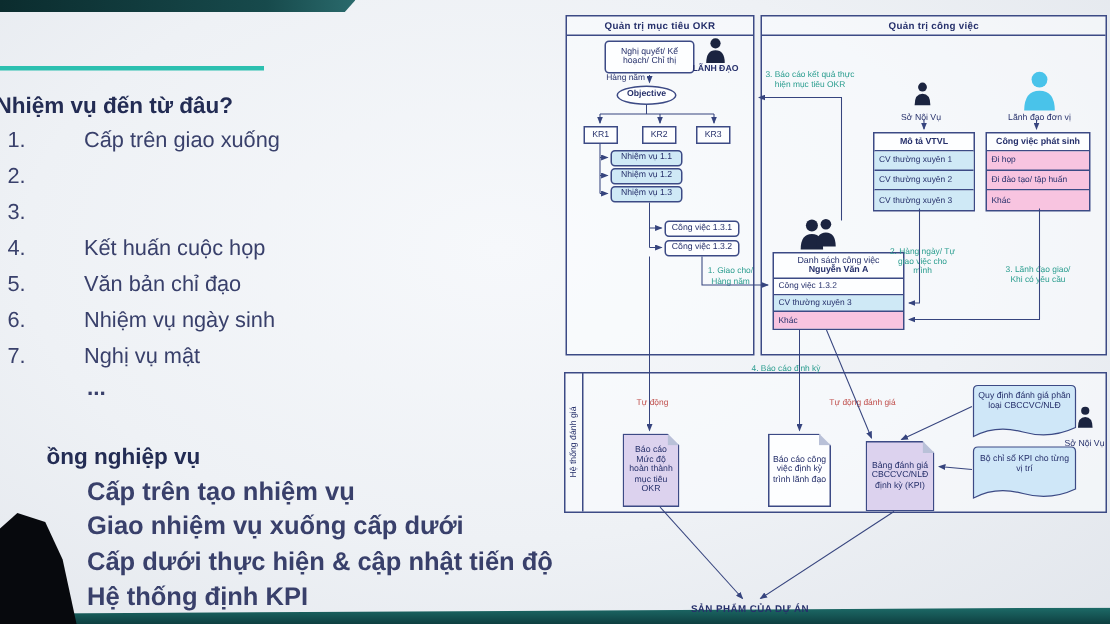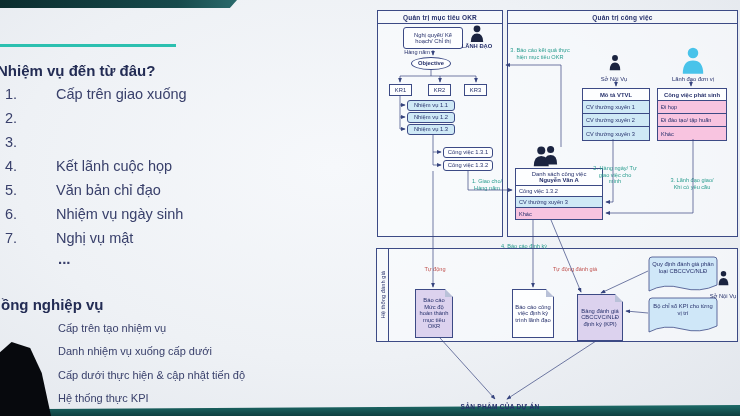--- a/index.html
+++ b/index.html
@@ -25,21 +25,21 @@
 
   
   .slide-title{ left:2px; top:8px; font-size:26px; font-weight:bold; color:#1e2657; letter-spacing:0.5px;}
   .title-underline{ left:0; top:44px; width:176px; height:3px; background:#2cc0b0; }
   .sec-header{ font-size:15px; font-weight:bold; color:#232c54; white-space:nowrap; }
   .num-list{ left:0; top:82px; width:360px; }
   .num-row{ display:flex; height:24px; align-items:center; font-size:14.5px; color:#39406b; }
   .num-row .n{ width:56px; padding-left:5px; }
   .dots{ padding-left:58px; font-size:15px; font-weight:bold; color:#39406b; }
   .flow-list{ left:58px; top:316px; width:340px; }
-  .flow-row{ height:23.5px; display:flex; align-items:center; font-size:11px; color:#39406b; white-space:nowrap;}
+  .flow-row{ height:23.5px; display:flex; align-items:center; font-size:17px; color:#39406b; white-space:nowrap;font-weight:bold;}
 
   
   .panel{ border:1px solid #3c4a85; background:rgba(252,253,255,0.55); }
   .panel-head{ position:absolute; left:0; top:0; right:0; height:13px; border-bottom:1px solid #3c4a85;
     font-size:6.5px; font-weight:bold; color:#26306b; text-align:center; line-height:13px; letter-spacing:0.2px;}
   .node{ position:absolute; border:0.8px solid #3c4a85; background:#fdfeff; color:#26306b;
     font-size:5.8px; line-height:1.12; display:flex; align-items:center; justify-content:center;
     text-align:center; padding:1px; }
   .round{ border-radius:3px; }
   .ellipse{ border-radius:50%; font-weight:bold; }
@@ -85,43 +85,43 @@
       <span>Cấp trên giao xuống</span>
       </div>
     <div class="num-row">
       <span class="n">2.</span>
       </div>
     <div class="num-row">
       <span class="n">3.</span>
       </div>
     <div class="num-row">
       <span class="n">4.</span>
-      <span>Kết lãnh cuộc họp</span>
+      <span>Kết huấn cuộc họp</span>
       </div>
     <div class="num-row">
       <span class="n">5.</span>
       <span>Văn bản chỉ đạo</span>
       </div>
     <div class="num-row">
       <span class="n">6.</span>
       <span>Nhiệm vụ ngày sinh</span>
       </div>
     <div class="num-row">
       <span class="n">7.</span>
       <span>Nghị vụ mật</span>
       </div>
     <div class="dots">...</div>
   </div>
 
-  <div class="abs sec-header" style="left:1px; top:296px;">ồng nghiệp vụ</div>
+  <div class="abs sec-header" style="left:1px; top:296px;padding-left:30px;">ồng nghiệp vụ</div>
   <div class="abs flow-list">
     <div class="flow-row">Cấp trên tạo nhiệm vụ</div>
-    <div class="flow-row">Danh nhiệm vụ xuống cấp dưới</div>
+    <div class="flow-row">Giao nhiệm vụ xuống cấp dưới</div>
     <div class="flow-row">Cấp dưới thực hiện &amp; cập nhật tiến độ</div>
-    <div class="flow-row">Hệ thống thực KPI</div>
+    <div class="flow-row">Hệ thống định KPI</div>
   </div>
 
   <div class="abs panel" style="left:377px; top:10px; width:126px; height:227px;">
     <div class="panel-head">Quản trị mục tiêu OKR</div>
   </div>
   <div class="node round" style="left:403px; top:27px; width:60px; height:22px;">Nghị quyết/ Kế hoạch/ Chỉ thị</div>
 
   <svg class="abs" style="left:469px; top:25px;" width="16" height="17" viewBox="0 0 20 22">
     <circle cx="10" cy="5" r="4.4" fill="#1b2440"></circle>
       <path d="M2,22 q0,-11 8,-11 q8,0 8,11 z" fill="#1b2440"></path>

